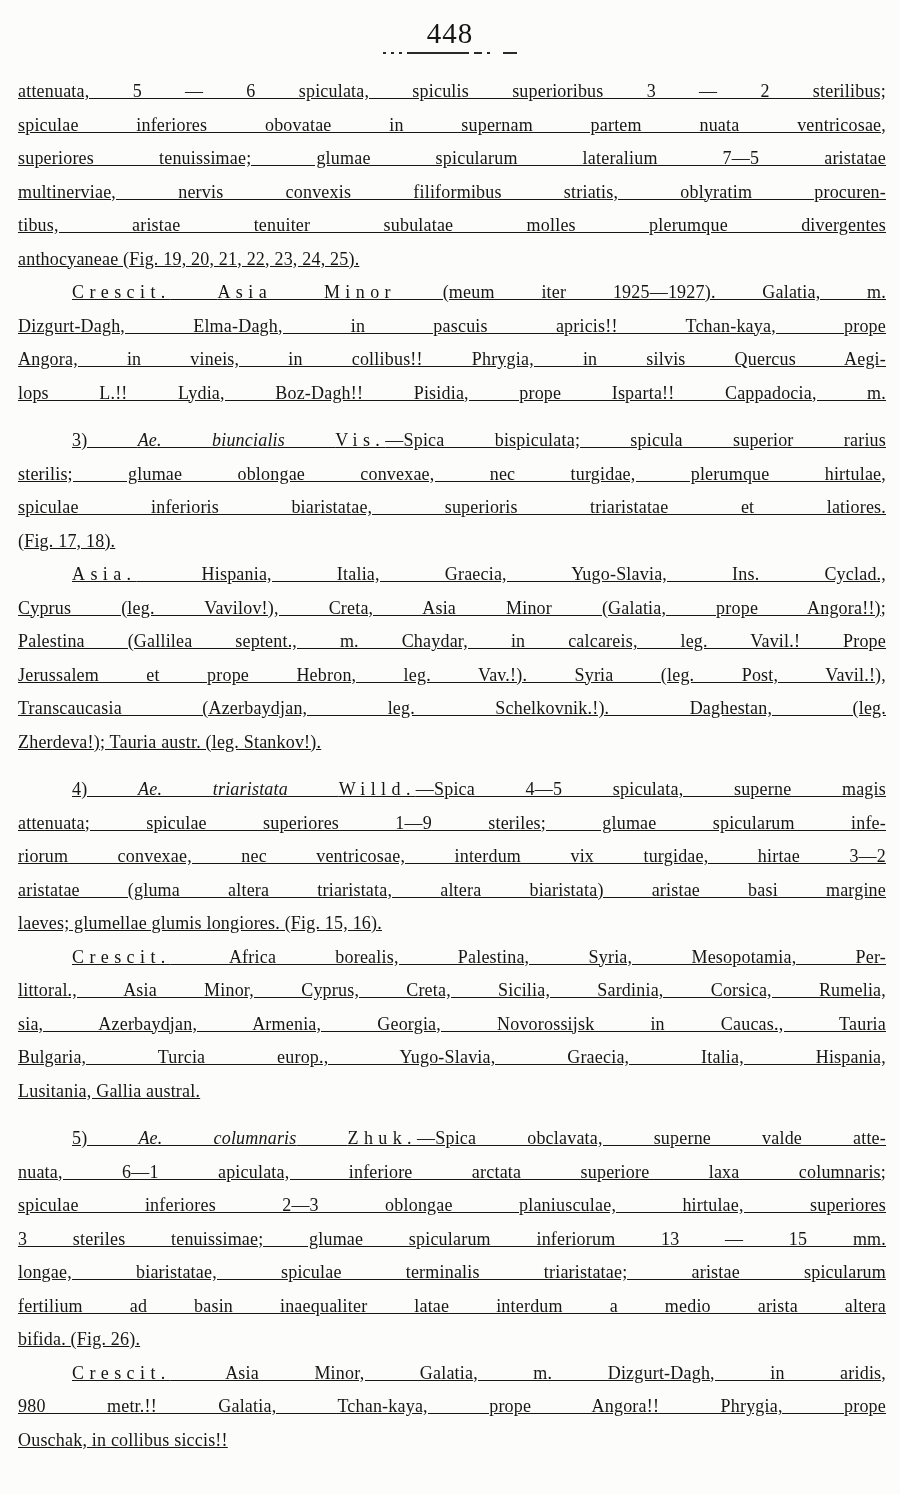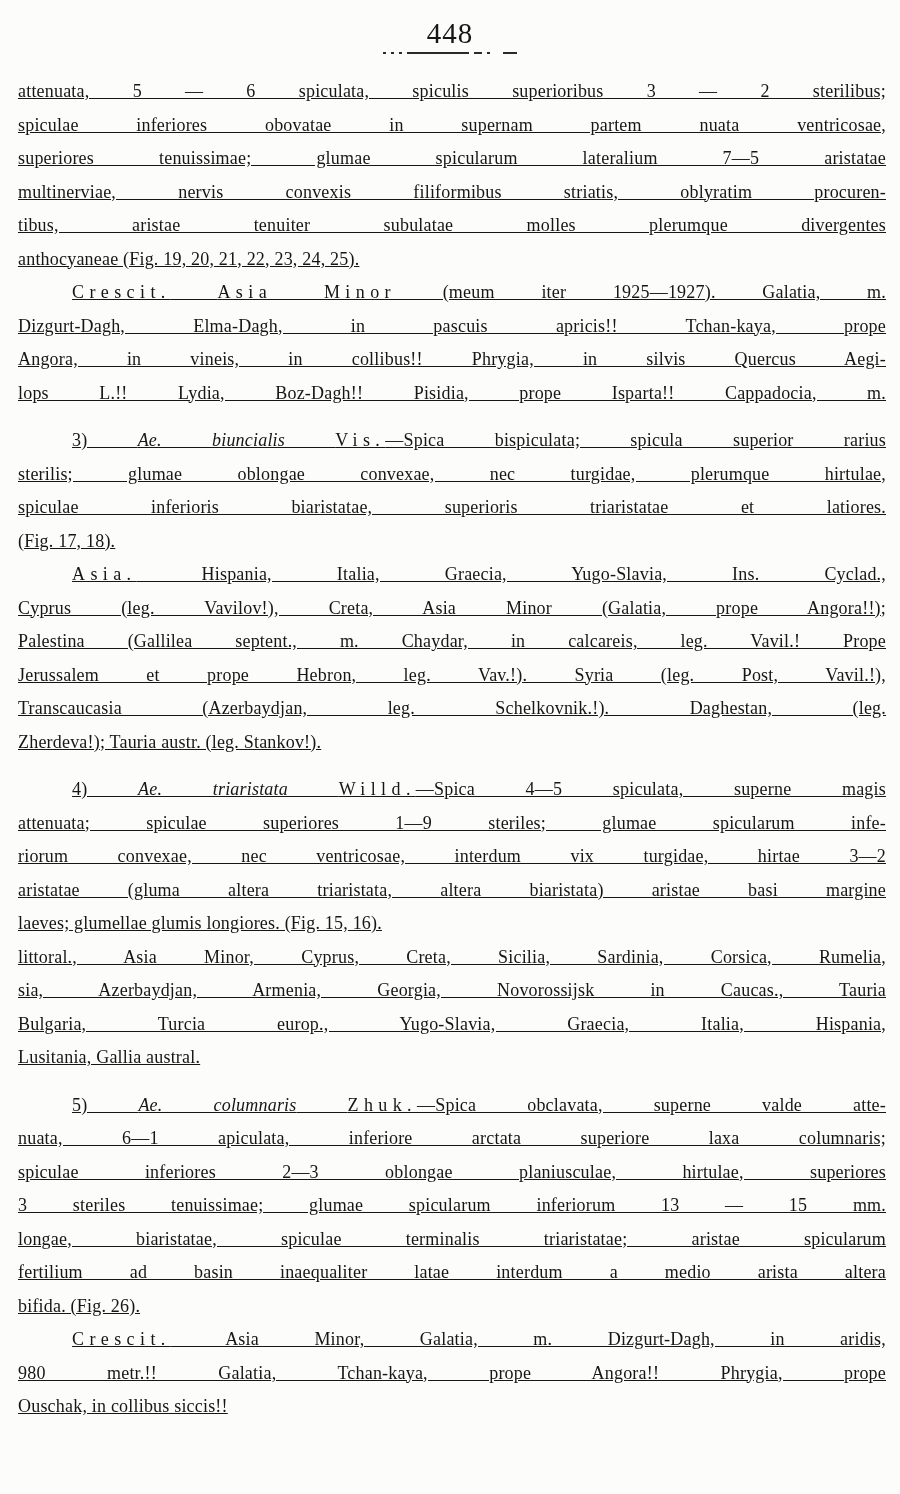--- a/index.html
+++ b/index.html
@@ -96,20 +96,21 @@
         <div class="line last"><span class="seg-normal">Zherdeva!); Tauria austr. (leg. Stankov!).</span></div>
       </div>
       <div class="para space-before">
         <div class="line indent"><span class="seg-normal">4) </span><span class="seg-italic">Ae. triaristata</span><span class="seg-normal"> </span><span class="seg-spaced">Willd.</span><span class="seg-normal">—Spica 4—5 spiculata, superne magis</span></div>
         <div class="line"><span class="seg-normal">attenuata; spiculae superiores 1—9 steriles; glumae spicularum infe-</span></div>
         <div class="line"><span class="seg-normal">riorum convexae, nec ventricosae, interdum vix turgidae, hirtae 3—2</span></div>
         <div class="line"><span class="seg-normal">aristatae (gluma altera triaristata, altera biaristata) aristae basi margine</span></div>
         <div class="line last"><span class="seg-normal">laeves; glumellae glumis longiores. (Fig. 15, 16).</span></div>
       </div>
       <div class="para">
+        <div class="line indent"><span class="seg-spaced">Crescit.</span><span class="seg-normal"> Africa borealis, Palestina, Syria, Mesopotamia, Per-</span></div>
         <div class="line"><span class="seg-normal">littoral., Asia Minor, Cyprus, Creta, Sicilia, Sardinia, Corsica, Rumelia,</span></div>
         <div class="line"><span class="seg-normal">sia, Azerbaydjan, Armenia, Georgia, Novorossijsk in Caucas., Tauria</span></div>
         <div class="line"><span class="seg-normal">Bulgaria, Turcia europ., Yugo-Slavia, Graecia, Italia, Hispania,</span></div>
         <div class="line last"><span class="seg-normal">Lusitania, Gallia austral.</span></div>
       </div>
       <div class="para space-before">
         <div class="line indent"><span class="seg-normal">5) </span><span class="seg-italic">Ae. columnaris</span><span class="seg-normal"> </span><span class="seg-spaced">Zhuk.</span><span class="seg-normal">—Spica obclavata, superne valde atte-</span></div>
         <div class="line"><span class="seg-normal">nuata, 6—1 apiculata, inferiore arctata superiore laxa columnaris;</span></div>
         <div class="line"><span class="seg-normal">spiculae inferiores 2—3 oblongae planiusculae, hirtulae, superiores</span></div>
         <div class="line"><span class="seg-normal">3 steriles tenuissimae; glumae spicularum inferiorum 13 — 15 mm.</span></div>

